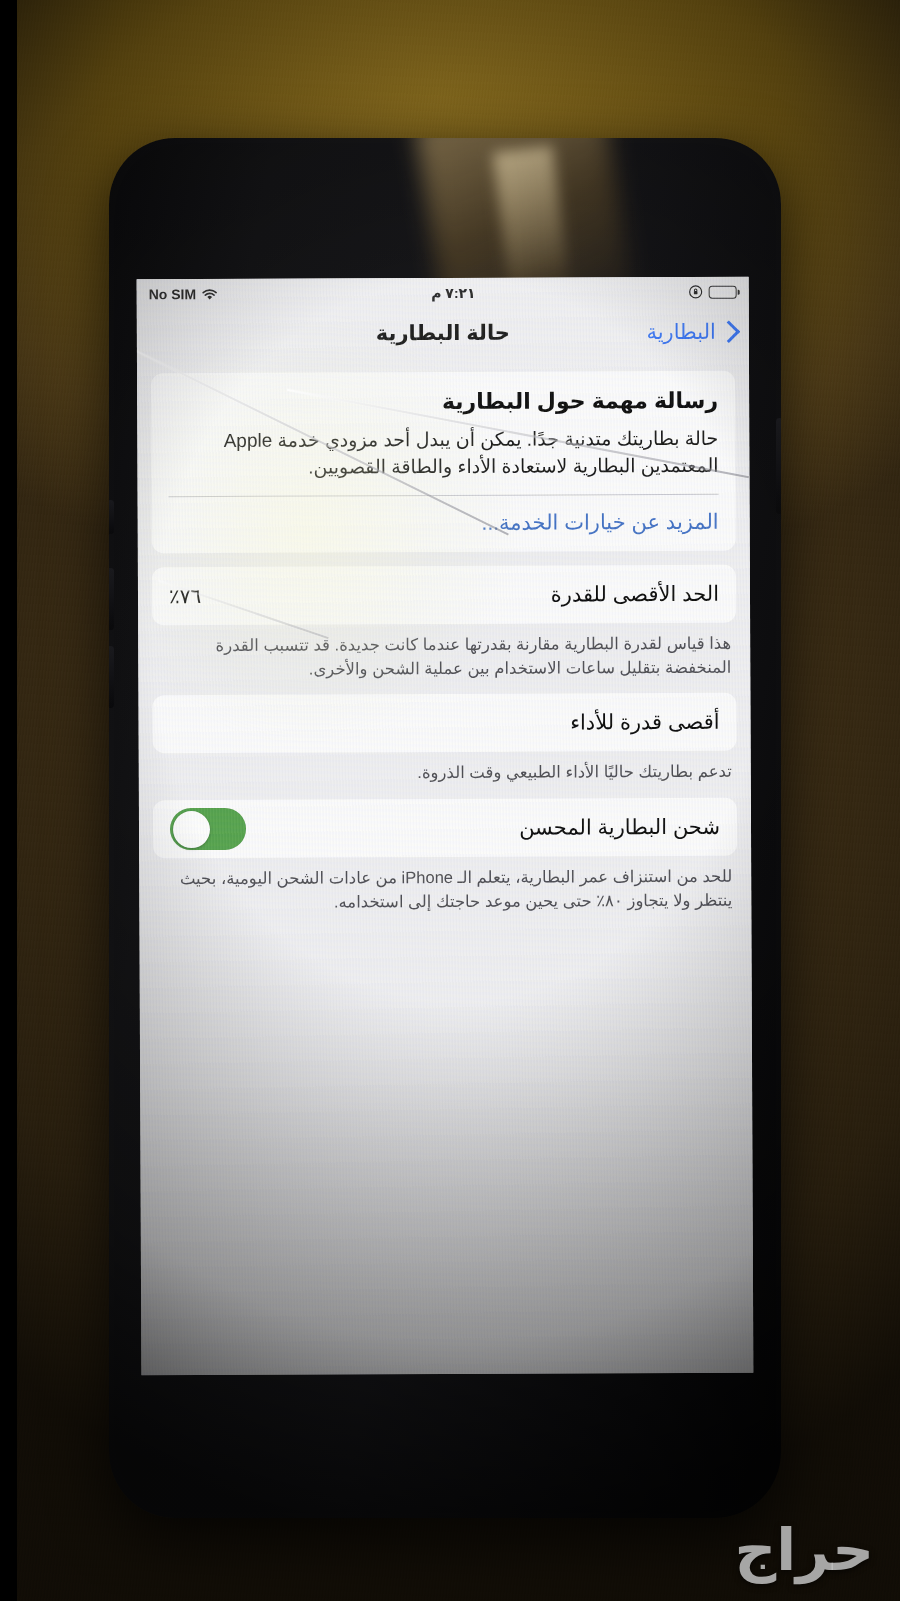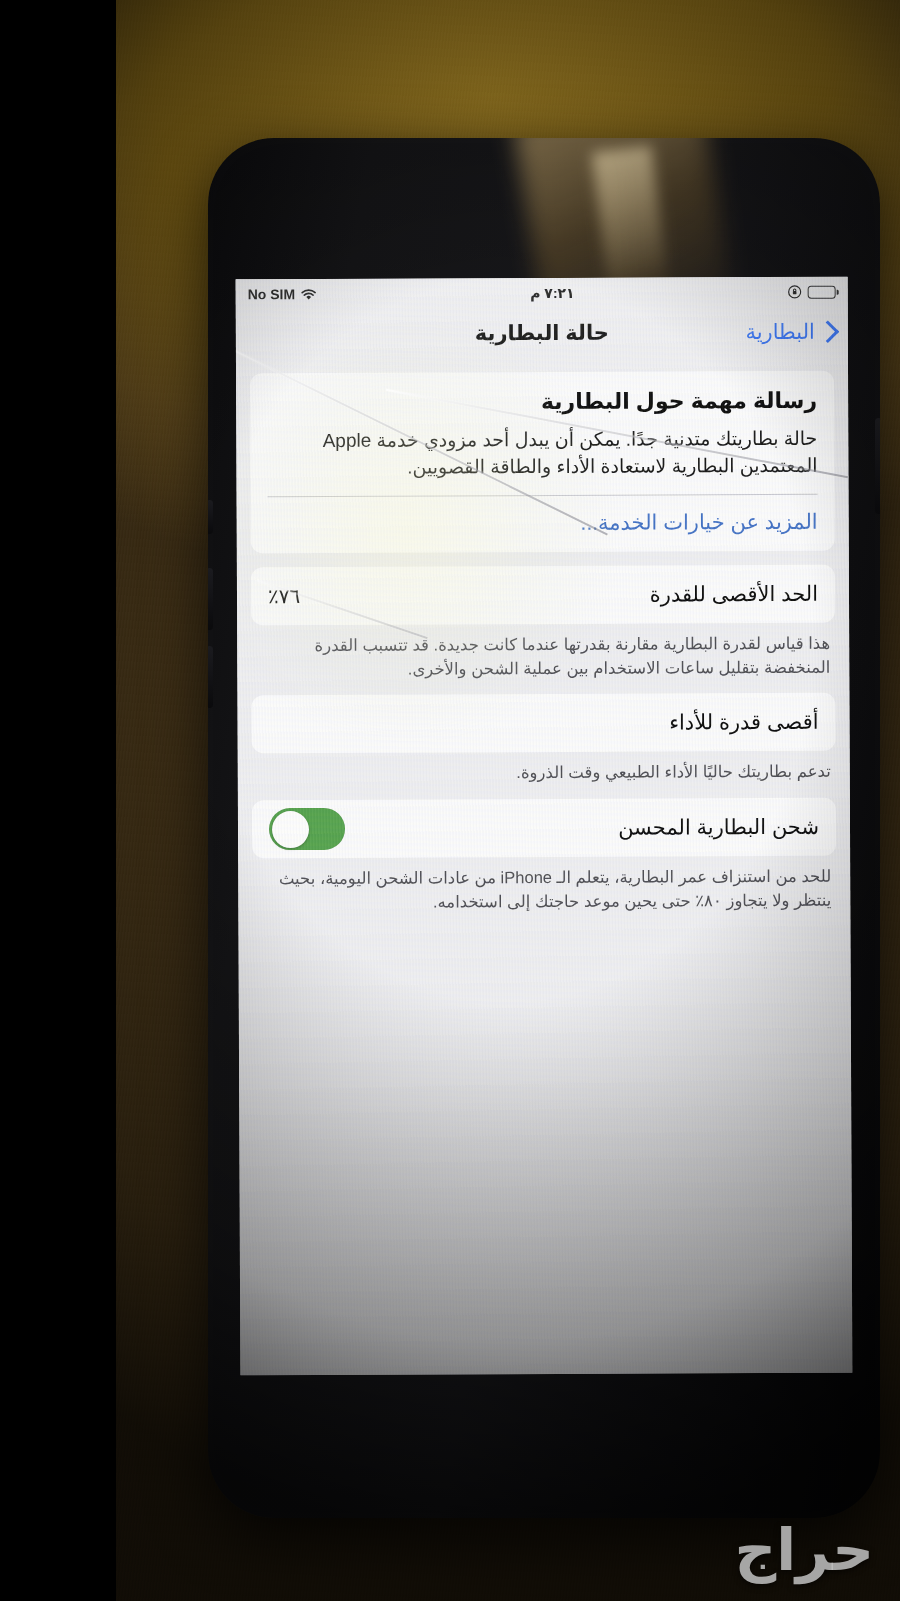--- a/index.html
+++ b/index.html
@@ -10,26 +10,27 @@
   body {
     width: 900px;
     height: 1601px;
     overflow: hidden;
     font-family: "Liberation Sans", "DejaVu Sans", sans-serif;
   }
 
   
   .scene {
     position: relative;
-    width: 784px;
+    width: 863px;
     height: 1601px;
     overflow: hidden;
     background:
       radial-gradient(ellipse 700px 500px at 48% 6%, #9a7a22 0%, #7e6114 48%, #5b451a 78%, #3c2d14 100%),
       #4a3a16;
+    padding-left: 20px;
   }
   .scene-vignette {
     position: absolute;
     inset: 0;
     background:
       radial-gradient(ellipse 760px 900px at 50% 40%, rgba(0,0,0,0) 40%, rgba(0,0,0,0.35) 78%, rgba(0,0,0,0.72) 100%);
     pointer-events: none;
     z-index: 40;
   }
   .bg-grain {

